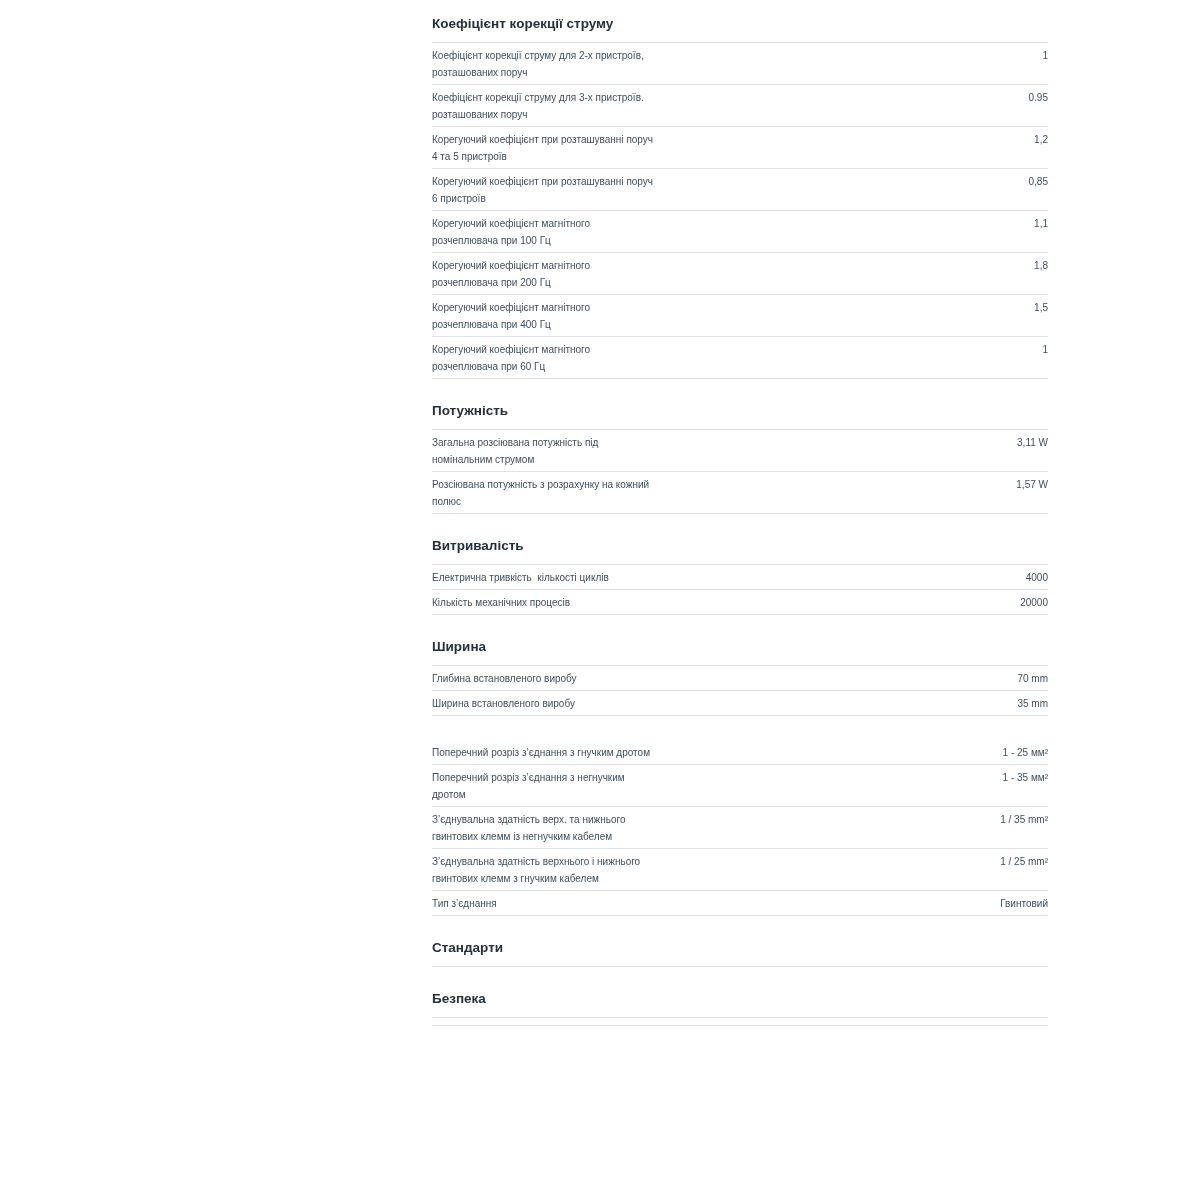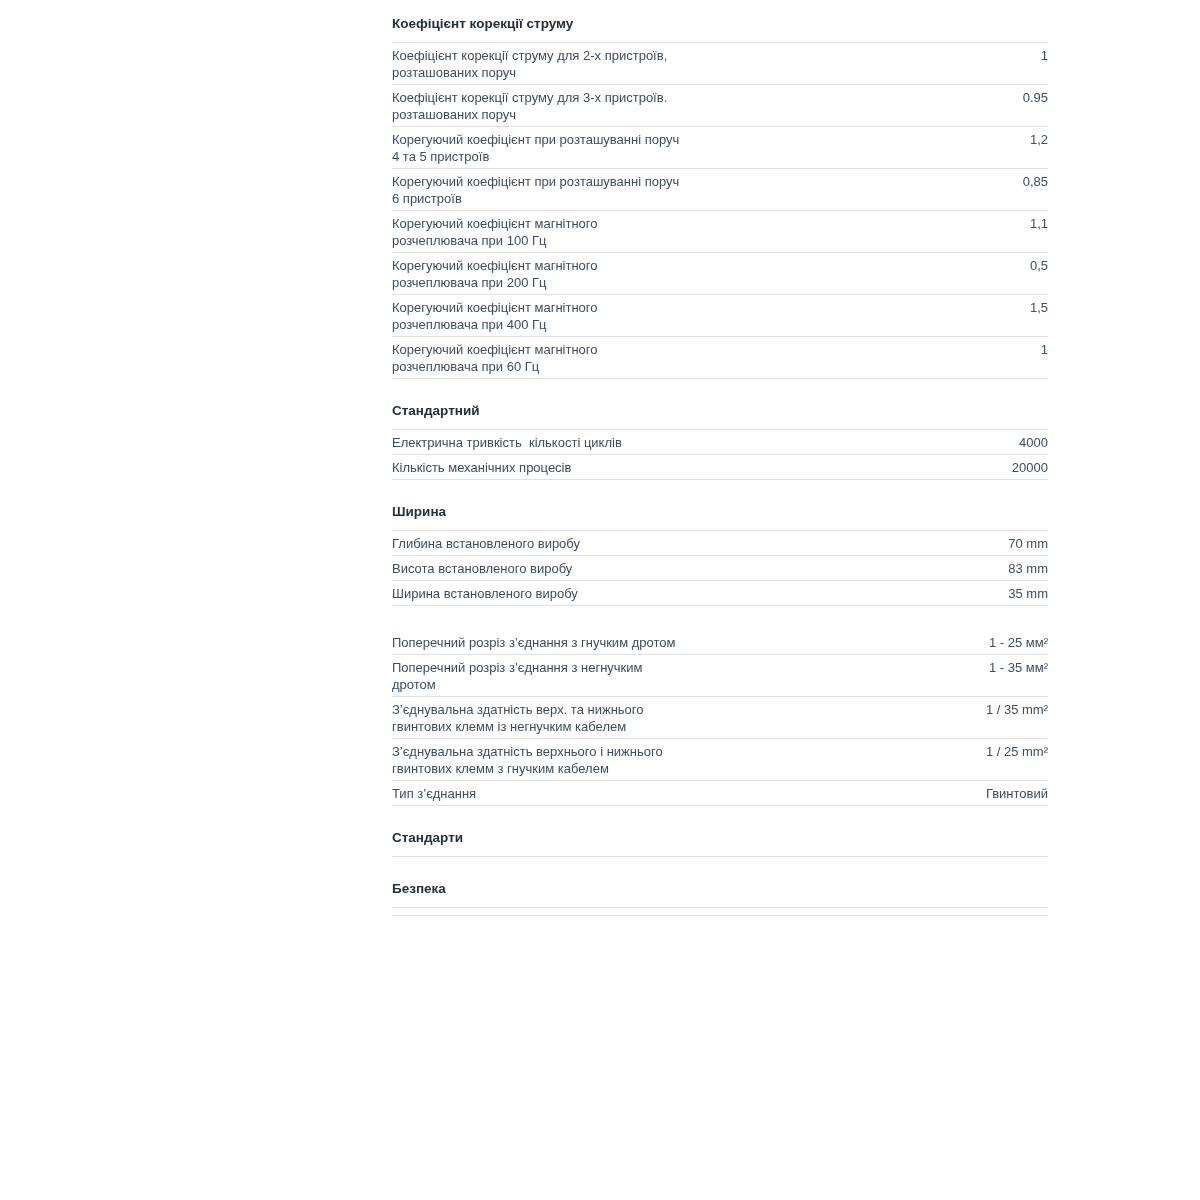--- a/index.html
+++ b/index.html
@@ -9,36 +9,36 @@
     background: #ffffff;
     font-family: "Liberation Sans", sans-serif;
     overflow: hidden;
   }
   .spec-table {
     position: absolute;
     left: 392px;
     top: 16px;
     width: 656px;
   }
-  .spec-section { margin-top: 24px; }
+  .spec-section { margin-top: 24px; margin-left: 40px; }
   .spec-section:first-child { margin-top: 0; }
   .section-title {
     font-size: 13.5px;
     font-weight: 700;
     color: var(--heading-text, #24303a);
     padding: 0 0 11px 0;
     border-bottom: 1px solid var(--divider, #e1e1e1);
   }
   .spec-row {
     display: flex;
     justify-content: space-between;
     align-items: flex-start;
     border-bottom: 1px solid var(--divider, #e1e1e1);
     padding: 4px 0 3px 0;
-    font-size: 13px;
+    font-size: 10px;
     line-height: 17px;
     color: var(--body-text, #3d4e5c);
   }
   .row-label {
     white-space: pre-wrap;
     max-width: 460px;
   }
   .row-value {
     white-space: nowrap;
     text-align: right;
@@ -78,40 +78,56 @@
 
   <div class="spec-row">
     <div class="row-label">Корегуючий коефіцієнт магнітного
 розчеплювача при 100 Гц</div>
     <div class="row-value">1,1</div>
   </div>
 
   <div class="spec-row">
     <div class="row-label">Корегуючий коефіцієнт магнітного
 розчеплювача при 200 Гц</div>
-    <div class="row-value">0,5</div>
+    <div class="row-value">1,8</div>
   </div>
 
   <div class="spec-row">
     <div class="row-label">Корегуючий коефіцієнт магнітного
 розчеплювача при 400 Гц</div>
     <div class="row-value">1,5</div>
   </div>
 
   <div class="spec-row">
     <div class="row-label">Корегуючий коефіцієнт магнітного
 розчеплювача при 60 Гц</div>
     <div class="row-value">1</div>
   </div>
 </div>
   </section>
 
-
-  <section class="spec-section">
-    <h3 class="section-title">Стандартний</h3>
+  <section class="spec-section">
+    <h3 class="section-title">Потужність</h3>
+    <div class="rows">
+  <div class="spec-row">
+    <div class="row-label">Загальна розсіювана потужність під
+номінальним струмом</div>
+    <div class="row-value">3,11 W</div>
+  </div>
+
+  <div class="spec-row">
+    <div class="row-label">Розсіювана потужність з розрахунку на кожний
+полюс</div>
+    <div class="row-value">1,57 W</div>
+  </div>
+</div>
+  </section>
+
+  <section class="spec-section">
+    <h3 class="section-title">Витривалість</h3>
     <div class="rows">
   <div class="spec-row">
     <div class="row-label">Електрична тривкість  кількості циклів</div>
     <div class="row-value">4000</div>
   </div>
 
   <div class="spec-row">
     <div class="row-label">Кількість механічних процесів</div>
     <div class="row-value">20000</div>
   </div>
@@ -119,24 +135,20 @@
   </section>
 
   <section class="spec-section">
     <h3 class="section-title">Ширина</h3>
     <div class="rows">
   <div class="spec-row">
     <div class="row-label">Глибина встановленого виробу</div>
     <div class="row-value">70 mm</div>
   </div>
 
-  <div class="spec-row">
-    <div class="row-label">Висота встановленого виробу</div>
-    <div class="row-value">83 mm</div>
-  </div>
 
   <div class="spec-row">
     <div class="row-label">Ширина встановленого виробу</div>
     <div class="row-value">35 mm</div>
   </div>
 </div>
   </section>
 
 
   <section class="spec-section">

